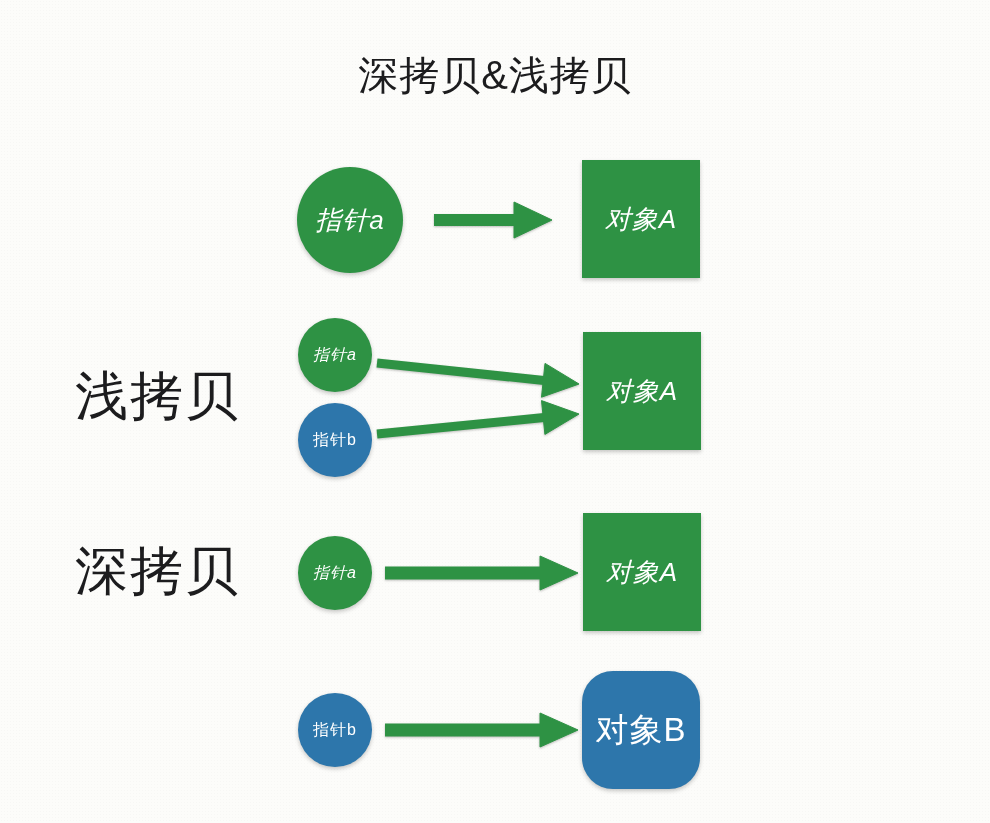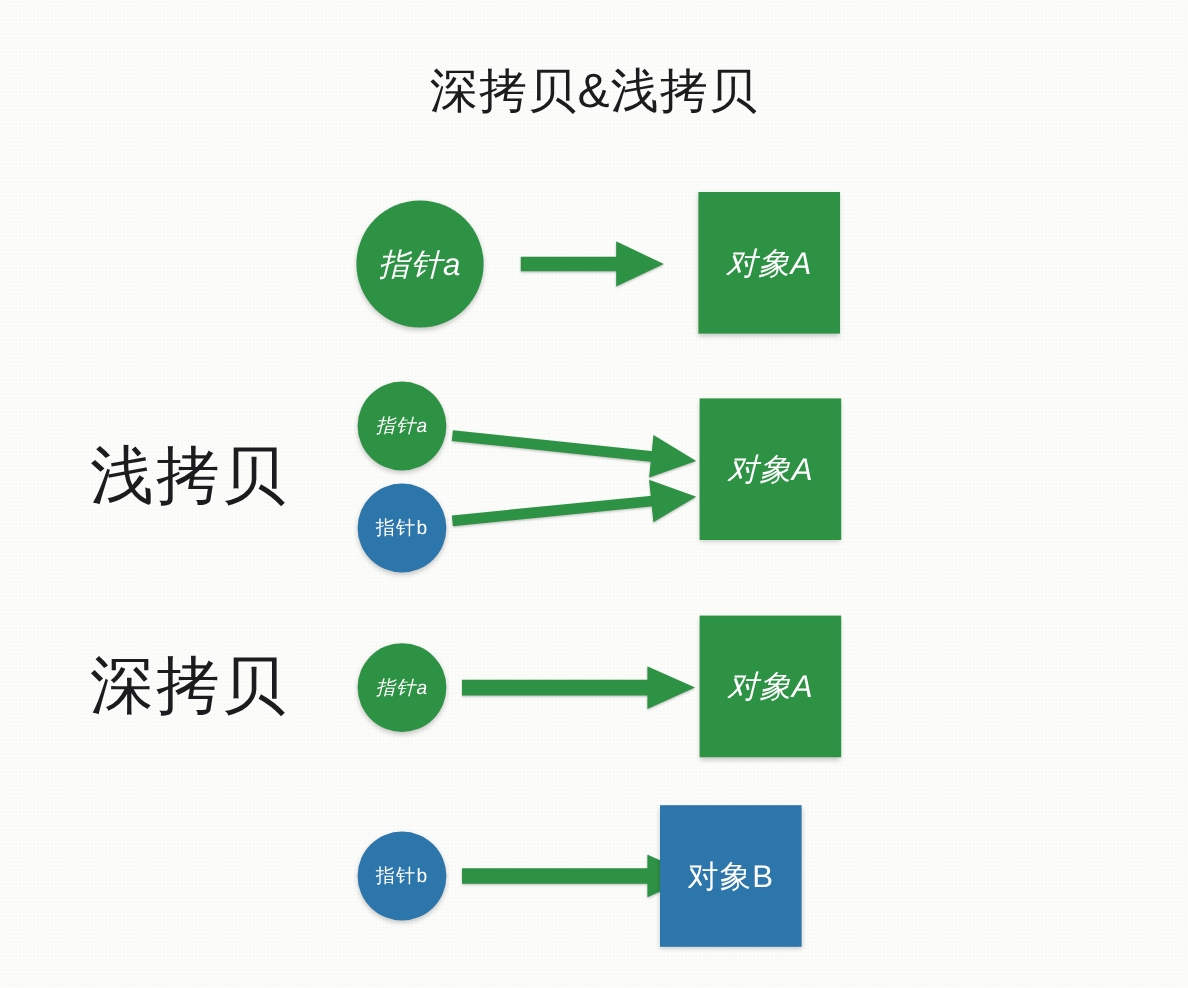--- a/index.html
+++ b/index.html
@@ -48,21 +48,21 @@
 
   
   .c-intro-a  { left: 297px; top: 167px; width: 106px; height: 106px; font-size: 26px; }
   .s-intro-A  { left: 582px; top: 160px; width: 118px; height: 118px; font-size: 26px; }
   .c-shal-a   { left: 298px; top: 318px; width: 74px;  height: 74px;  font-size: 16px; }
   .c-shal-b   { left: 298px; top: 403px; width: 74px;  height: 74px;  font-size: 16px; }
   .s-shal-A   { left: 583px; top: 332px; width: 118px; height: 118px; font-size: 26px; }
   .c-deep-a   { left: 298px; top: 536px; width: 74px;  height: 74px;  font-size: 16px; }
   .s-deep-A   { left: 583px; top: 513px; width: 118px; height: 118px; font-size: 26px; }
   .c-deep-b   { left: 298px; top: 693px; width: 74px;  height: 74px;  font-size: 16px; }
-  .s-deep-B   { left: 550px; top: 671px; width: 118px; height: 118px; font-size: 26px; }
+  .s-deep-B   { left: 582px; top: 671px; width: 118px; height: 118px; font-size: 33px; border-radius: 31px; }
 
   .arrow-layer {
     position: absolute;
     left: 0; top: 0;
     width: 990px; height: 823px;
     pointer-events: none;
   }
   .arrow-layer .arrow {
     stroke: var(--arrow, #2e9244);
     fill: var(--arrow, #2e9244);

